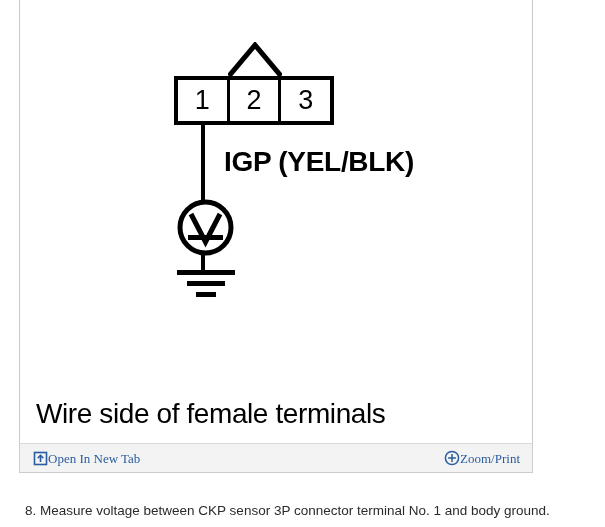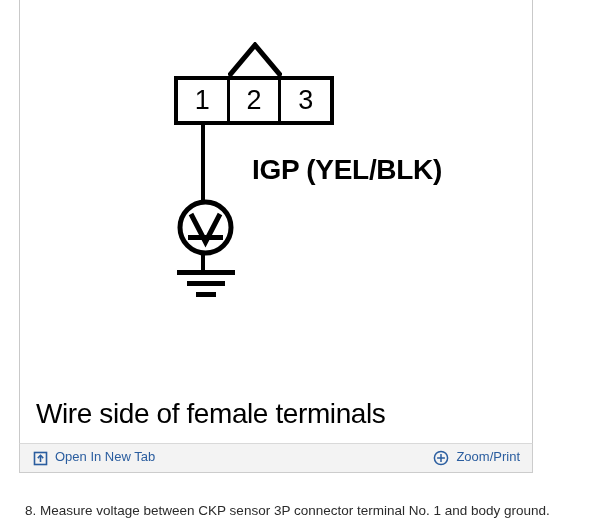--- a/index.html
+++ b/index.html
@@ -117,28 +117,27 @@
     transform: translateX(-50%);
   }
   .gnd-bar.b1 { top: 0px;  width: 58px; height: 5px; }
   .gnd-bar.b2 { top: 11px; width: 38px; height: 5px; }
   .gnd-bar.b3 { top: 22px; width: 20px; height: 5px; }
 
   
   #wire-label {
     position: absolute;
     left: 204px;  
-    top: 154px;
+    top: 146px;
     font-family: "Liberation Sans", sans-serif;
     font-size: 28px;
     font-weight: bold;
     color: #000000;
     white-space: nowrap;
     letter-spacing: -0.3px;
-    margin-left: 28px;
   }
 
   
   #figure-caption {
     position: absolute;
     left: 16px;
     top: 398px;
     font-family: "Liberation Sans", sans-serif;
     font-size: 28px;
     font-weight: 500;
@@ -158,25 +157,24 @@
     background: #f3f3f3;
     border: 1px solid #cccccc;
     border-top: 1px solid #d9d9d9;
     display: flex;
     align-items: center;
     justify-content: space-between;
     padding: 0 12px;
   }
   .toolbar-action {
     display: flex;
-    align-items: flex-start;
-    gap: 7px;
+    align-items: center;
     cursor: pointer;
     color: #2a5d9f;
-    font-family: Liberation Sans, sans-serif;
+    font-family: Liberation Serif, serif;
     font-size: 13px;
     line-height: 1;
     white-space: nowrap;
   }
   .toolbar-action .tb-icon {
     display: inline-flex;
     align-items: center;
     justify-content: center;
     width: 16px;
     height: 16px;

